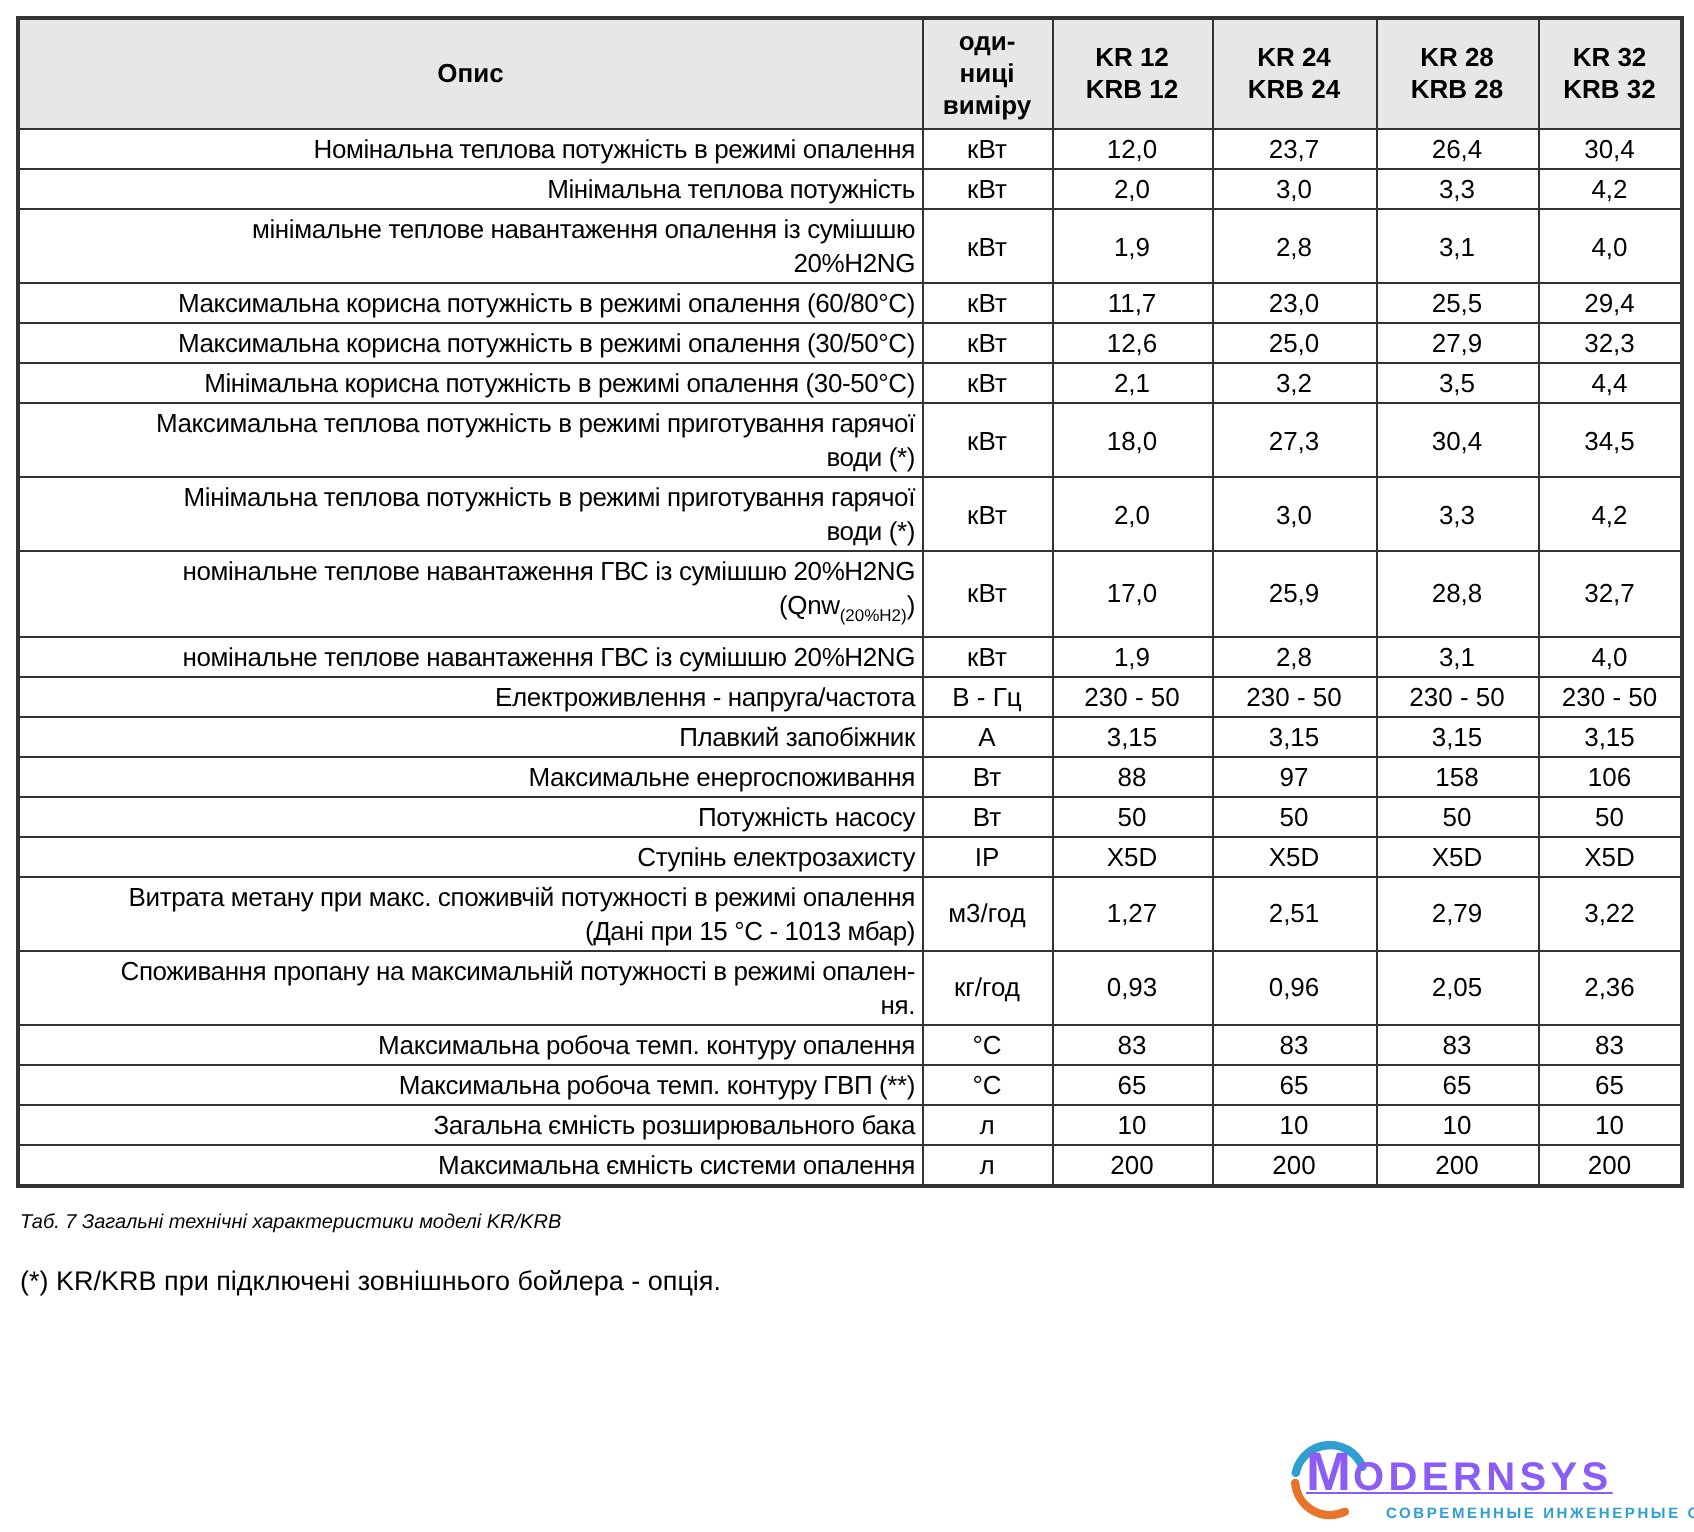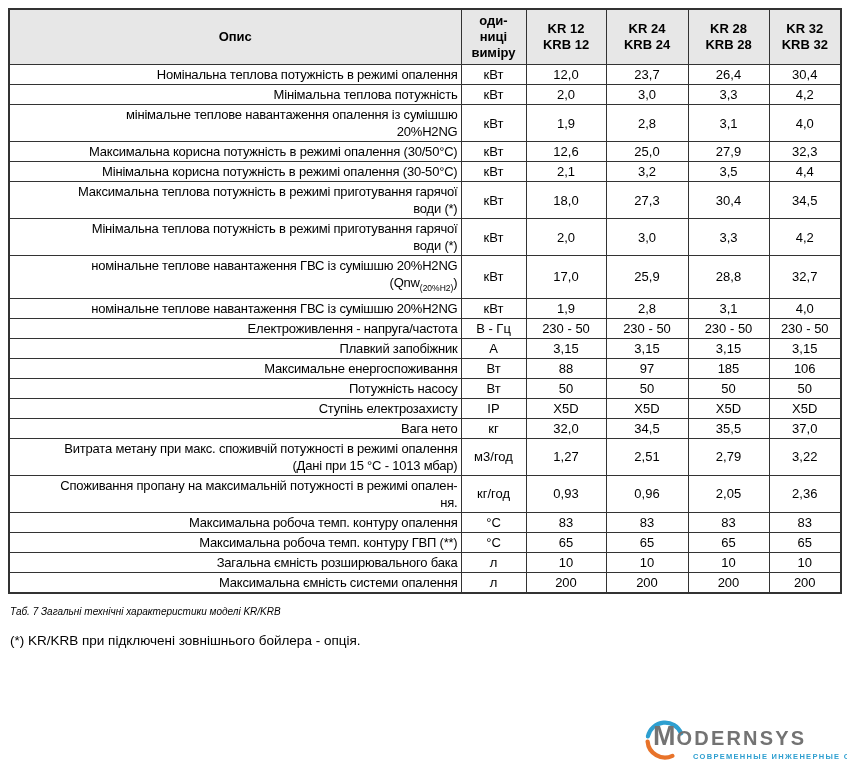--- a/index.html
+++ b/index.html
@@ -50,21 +50,21 @@
   .footnotes { margin: 16px 0 0 10px; font-size: 13.5px; }
   .footnote { margin-bottom: 7px; }
 
   .logo {
     position: absolute; left: 643px; top: 714px;
     width: 202px; height: 50px;
   }
   .logo svg { position: absolute; left: 0; top: 2px; }
   .logo-text {
     position: absolute; left: 10px; top: 7px;
-    color: #737373; font-weight: bold; white-space: nowrap;
+    color: #8b5cf6; font-weight: bold; white-space: nowrap; text-decoration: underline;
   }
   .logo-m { font-size: 27px; letter-spacing: 1px; }
   .logo-rest { font-size: 20px; letter-spacing: 2.2px; }
   .logo-tagline {
     position: absolute; left: 50px; top: 38px;
     font-size: 7.5px; font-weight: bold; letter-spacing: 1.3px;
     color: #2e9fd0; white-space: nowrap;
   }
 </style>
 </head>
@@ -117,20 +117,28 @@
         <tr>
           <td class="desc">мінімальне теплове навантаження опалення із сумішшю
 20%H2NG</td>
           <td class="unit">кВт</td>
           <td class="val">1,9</td>
           <td class="val">2,8</td>
           <td class="val">3,1</td>
           <td class="val">4,0</td>
         </tr>
         <tr>
+          <td class="desc">Максимальна корисна потужність в режимі опалення (60/80°С)</td>
+          <td class="unit">кВт</td>
+          <td class="val">11,7</td>
+          <td class="val">23,0</td>
+          <td class="val">25,5</td>
+          <td class="val">29,4</td>
+        </tr>
+        <tr>
           <td class="desc">Максимальна корисна потужність в режимі опалення (30/50°С)</td>
           <td class="unit">кВт</td>
           <td class="val">12,6</td>
           <td class="val">25,0</td>
           <td class="val">27,9</td>
           <td class="val">32,3</td>
         </tr>
         <tr>
           <td class="desc">Мінімальна корисна потужність в режимі опалення (30-50°С)</td>
           <td class="unit">кВт</td>
@@ -188,46 +196,38 @@
           <td class="val">3,15</td>
           <td class="val">3,15</td>
           <td class="val">3,15</td>
           <td class="val">3,15</td>
         </tr>
         <tr>
           <td class="desc">Максимальне енергоспоживання</td>
           <td class="unit">Вт</td>
           <td class="val">88</td>
           <td class="val">97</td>
-          <td class="val">185</td>
+          <td class="val">158</td>
           <td class="val">106</td>
         </tr>
         <tr>
           <td class="desc">Потужність насосу</td>
           <td class="unit">Вт</td>
           <td class="val">50</td>
           <td class="val">50</td>
           <td class="val">50</td>
           <td class="val">50</td>
         </tr>
         <tr>
           <td class="desc">Ступінь електрозахисту</td>
           <td class="unit">IP</td>
           <td class="val">X5D</td>
           <td class="val">X5D</td>
           <td class="val">X5D</td>
           <td class="val">X5D</td>
-        </tr>
-        <tr>
-          <td class="desc">Вага нето</td>
-          <td class="unit">кг</td>
-          <td class="val">32,0</td>
-          <td class="val">34,5</td>
-          <td class="val">35,5</td>
-          <td class="val">37,0</td>
         </tr>
         <tr>
           <td class="desc">Витрата метану при макс. споживчій потужності в режимі опалення
 (Дані при 15 °С - 1013 мбар)</td>
           <td class="unit">м3/год</td>
           <td class="val">1,27</td>
           <td class="val">2,51</td>
           <td class="val">2,79</td>
           <td class="val">3,22</td>
         </tr>

